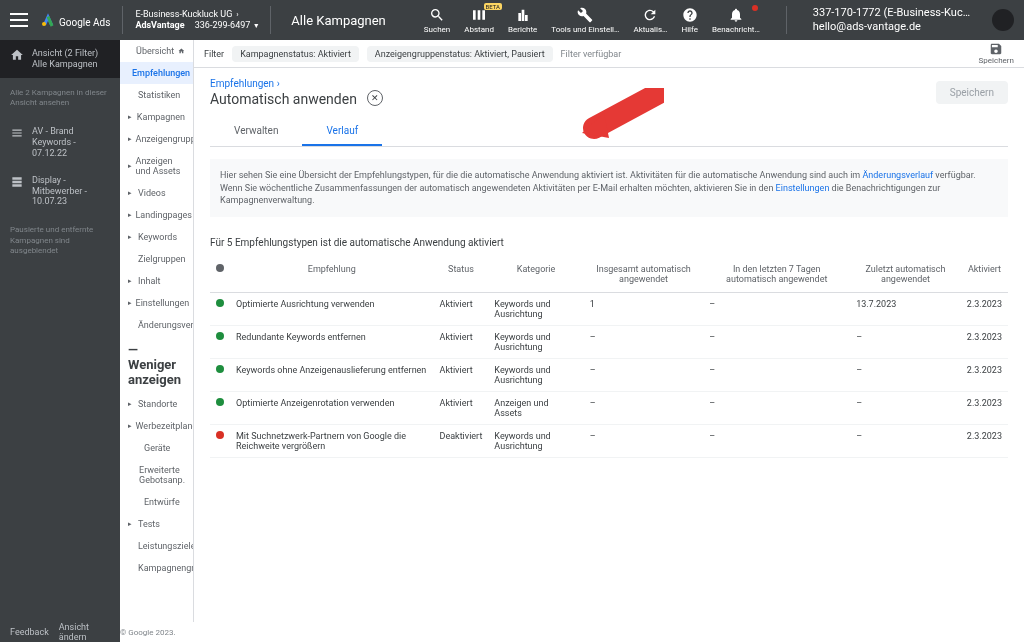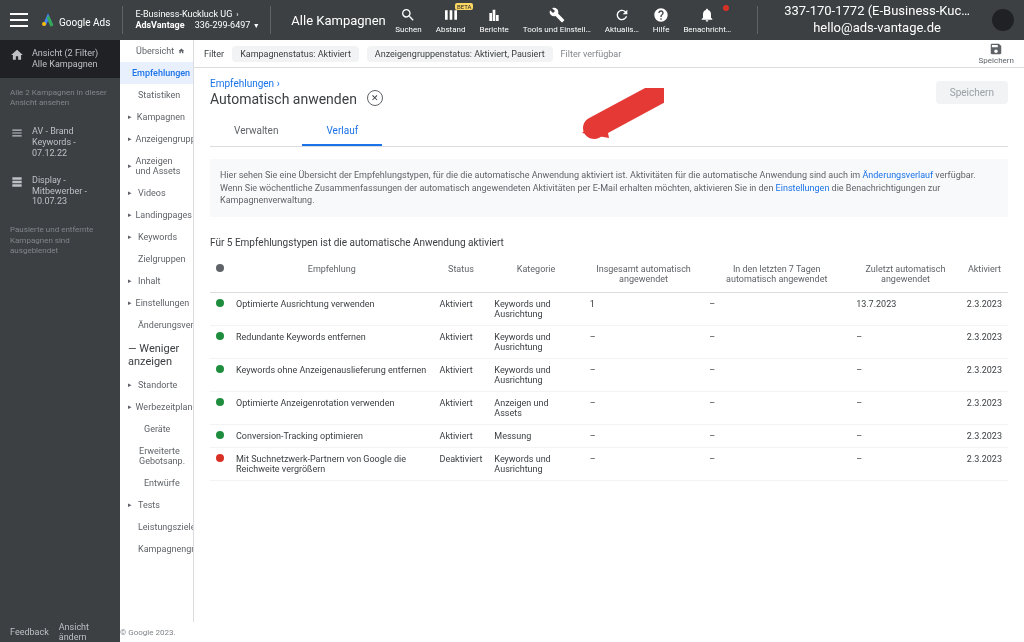--- a/index.html
+++ b/index.html
@@ -12,35 +12,35 @@
 .divider{width:1px;height:28px;background:#5f6368;margin:0 12px}
 .account-block{font-size:9px;line-height:1.2}
 .account-line{display:flex;align-items:center;gap:4px}
 .chev{font-size:8px}
 .campaign-label{font-size:13px;margin-left:8px}
 .top-icons{margin-left:auto;display:flex;gap:14px;align-items:center}
 .top-icon{display:flex;flex-direction:column;align-items:center;cursor:pointer;font-size:8px;gap:2px;position:relative}
 .top-icon svg{width:16px;height:16px;fill:#fff}
 .beta-badge{position:absolute;top:-4px;right:-8px;background:#fdd663;color:#202124;font-size:6px;padding:0 2px;border-radius:2px}
 .notif-badge{position:absolute;top:-2px;right:2px;background:#d93025;border-radius:50%;width:6px;height:6px}
-.account-right{font-size:13px;text-align:center;line-height:1.3}
+.account-right{font-size:11px;text-align:left;line-height:1.3}
 .avatar{width:22px;height:22px;border-radius:50%;background:#202124;margin-left:8px}
 .main{display:flex;height:calc(100% - 60px)}
 .sidebar1{width:120px;background:#3c4043;color:#bdc1c6;font-size:9px}
 .sb1-item{padding:8px 10px;display:flex;gap:8px;align-items:flex-start;cursor:pointer}
 .sb1-item.active{background:#202124}
 .sb1-icon{width:14px;height:14px;fill:#bdc1c6;flex-shrink:0}
 .sb1-text{line-height:1.2}
 .sb1-note{padding:10px;color:#80868b;font-size:8px;line-height:1.3}
 .sidebar2{width:74px;background:#fff;border-right:1px solid #dadce0;font-size:9px;overflow-y:auto}
 .sb2-item{padding:6px 8px;cursor:pointer;display:flex;align-items:center;gap:4px;color:#5f6368}
 .sb2-item.active{background:#e8f0fe;color:#1a73e8;font-weight:500}
 .sb2-caret{font-size:7px;width:6px}
 .sb2-home{margin-left:auto;width:10px;height:10px;fill:#5f6368}
-.sb2-less{padding:6px 8px;font-size:11px;font-weight:400;color:#3c4043}
+.sb2-less{padding:6px 8px;font-size:13px;font-weight:700;color:#3c4043}
 .content{flex:1;display:flex;flex-direction:column;overflow:hidden}
 .filterbar{height:28px;border-bottom:1px solid #dadce0;display:flex;align-items:center;padding:0 10px;gap:8px;font-size:9px}
 .fchip{background:#f1f3f4;padding:3px 8px;border-radius:4px;color:#3c4043}
 .fadd{color:#80868b}
 .save-icon{margin-left:auto;display:flex;flex-direction:column;align-items:center;font-size:8px;color:#5f6368;cursor:pointer}
 .save-icon svg{width:14px;height:14px;fill:#5f6368}
 .page-head{padding:10px 16px;display:flex;align-items:center;gap:10px;position:relative}
 .breadcrumb{color:#1a73e8;font-size:10px}
 .page-title{font-size:14px;color:#3c4043;margin-top:2px}
 .close-circ{width:16px;height:16px;border:1px solid #5f6368;border-radius:50%;display:flex;align-items:center;justify-content:center;font-size:9px;cursor:pointer;margin-left:4px}
@@ -350,30 +350,20 @@
             <td><span class="dot g"></span></td>
             <td>Optimierte Anzeigenrotation verwenden</td>
             <td>Aktiviert</td>
             <td>Anzeigen und Assets</td>
             <td>–</td>
             <td>–</td>
             <td>–</td>
             <td>2.3.2023</td>
           </tr>
           <tr>
-            <td><span class="dot g"></span></td>
-            <td>Conversion-Tracking optimieren</td>
-            <td>Aktiviert</td>
-            <td>Messung</td>
-            <td>–</td>
-            <td>–</td>
-            <td>–</td>
-            <td>2.3.2023</td>
-          </tr>
-          <tr>
             <td><span class="dot r"></span></td>
             <td>Mit Suchnetzwerk-Partnern von Google die Reichweite vergrößern</td>
             <td>Deaktiviert</td>
             <td>Keywords und Ausrichtung</td>
             <td>–</td>
             <td>–</td>
             <td>–</td>
             <td>2.3.2023</td>
           </tr>
         </tbody>

